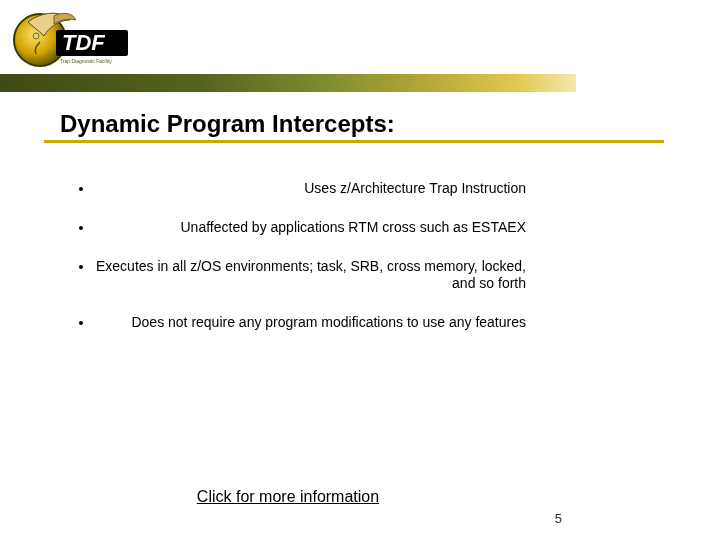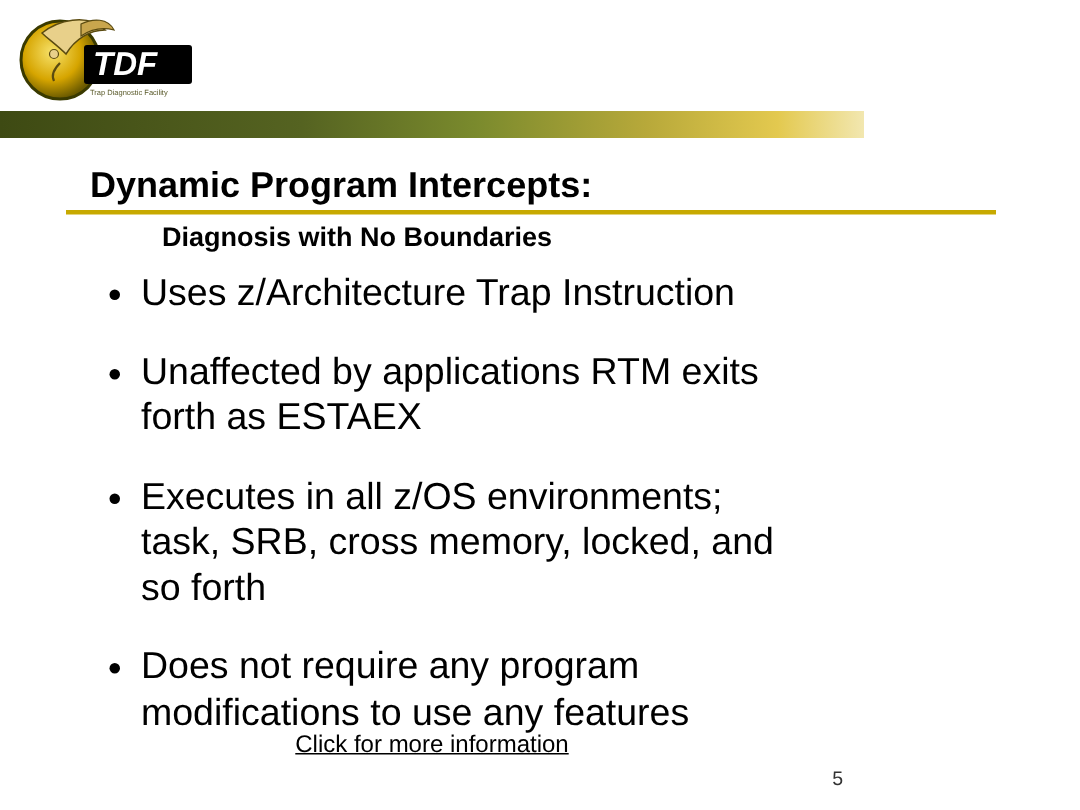--- a/index.html
+++ b/index.html
@@ -5,21 +5,21 @@
   * { margin: 0; padding: 0; box-sizing: border-box; }
   html, body { width: 720px; height: 540px; font-family: Arial, Helvetica, sans-serif; background: #fff; overflow: hidden; }
   .slide { position: relative; width: 576px; height: 540px; }
   .header { position: relative; height: 92px; width: 100%; }
   .logo-wrap { position: absolute; top: 6px; left: 10px; width: 120px; height: 72px; }
   .band { position: absolute; top: 74px; left: 0; right: 0; height: 18px; background: linear-gradient(to right, #3e4a13 0%, #556321 35%, #7a8a2d 55%, #b8a93a 75%, #e3c94f 90%, #f2e7b0 100%); }
   .title { position: absolute; top: 110px; left: 60px; font-size: 24px; font-weight: bold; color: #000; }
   .title-underline { position: absolute; top: 140px; left: 44px; width: 620px; height: 3px; background: #c7a900; }
   .subtitle { position: absolute; top: 148px; left: 108px; font-size: 18px; font-weight: bold; color: #000; }
   .bullets { position: absolute; top: 180px; left: 70px; right: 50px; }
-  .bullets li { list-style: disc; margin-left: 24px; margin-bottom: 22px; font-size: 25px; line-height: 1.22; color: #000; }
+  .bullets li { list-style: disc; margin-left: 24px; margin-bottom: 22px; font-size: 14px; line-height: 1.22; color: #000; text-align: right; }
   .more-link { position: absolute; bottom: 34px; left: 0; right: 0; text-align: center; }
   .more-link a { font-size: 16px; color: #000; text-decoration: underline; }
   .copyright { position: absolute; bottom: 14px; left: 0; right: 0; text-align: center; font-size: 10px; color: #000; }
   .slidenum { position: absolute; bottom: 14px; right: 14px; font-size: 13px; color: #333; }
 </style>
 </head>
 <body>
 
 <div class="slide">
 
@@ -41,25 +41,24 @@
         <rect x="46" y="24" width="72" height="26" rx="2" fill="#000"></rect>
         <text x="52" y="44" font-family="Arial" font-size="22" font-weight="bold" font-style="italic" fill="#fff">TDF</text>
         <text x="50" y="57" font-family="Arial" font-size="5" fill="#5a5a2a">Trap Diagnostic Facility</text>
       </svg>
     </div>
     <div class="band"></div>
   </div>
 
   <div class="title">Dynamic Program Intercepts:</div>
   <div class="title-underline"></div>
-  <div class="subtitle">Diagnosis with No Boundaries</div>
 
   <ul class="bullets">
     <li>Uses z/Architecture Trap Instruction</li>
-    <li>Unaffected by applications RTM exits forth as ESTAEX</li>
+    <li>Unaffected by applications RTM cross such as ESTAEX</li>
     <li>Executes in all z/OS environments; task, SRB, cross memory, locked, and so forth</li>
     <li>Does not require any program modifications to use any features</li>
   </ul>
 
   <div class="more-link">
     <a href="#">Click for more information</a>
   </div>
 
   <div class="slidenum">5</div>
 

